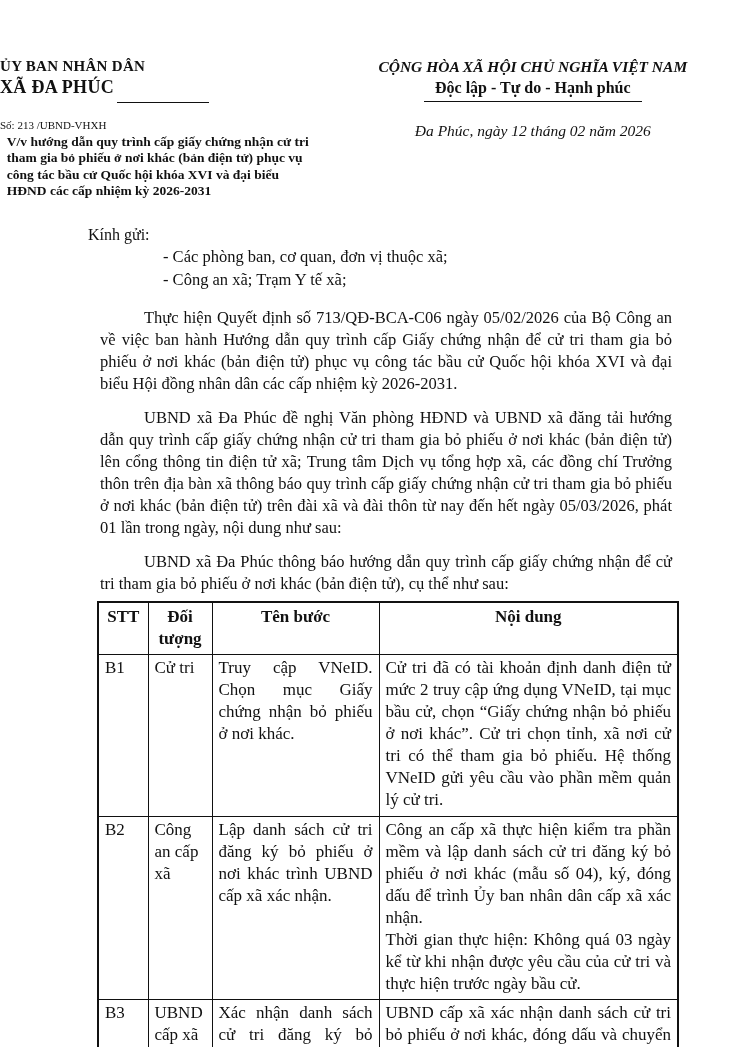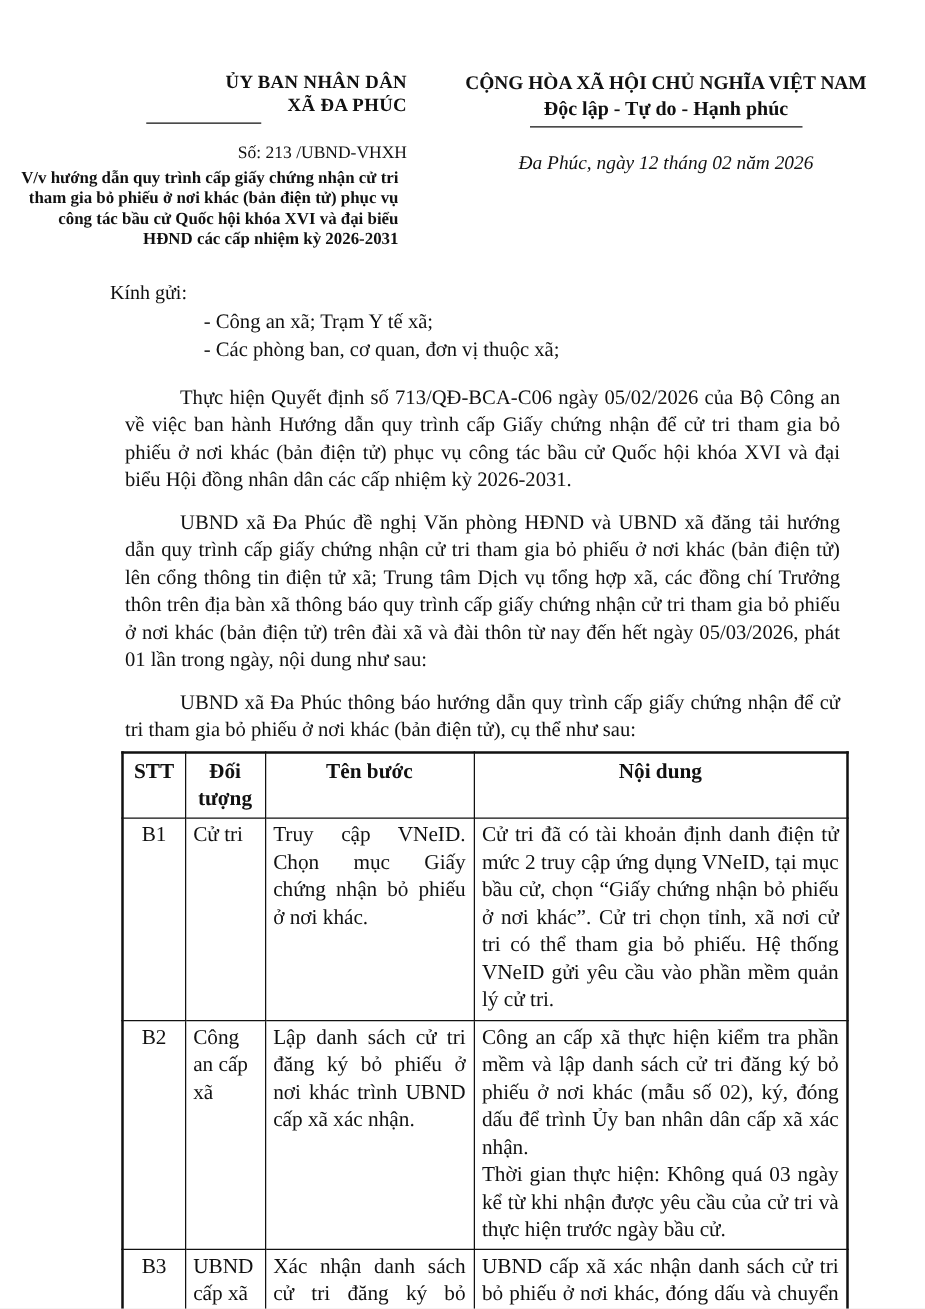--- a/index.html
+++ b/index.html
@@ -19,59 +19,60 @@
     box-sizing: border-box;
     padding-top: 58px;
   }
   
   .header {
     display: flex;
     width: 100%;
   }
   .header-left {
     width: 44%;
-    text-align: right;
+    text-align: left;
   }
   .header-right {
     width: 56%;
     text-align: center;
   }
   .issuer-line1 {
     font-weight: bold;
     font-size: 15px;
     letter-spacing: 0.3px;
   }
   .issuer-line2 {
     font-weight: bold;
-    font-size: 15px;
+    font-size: 18px;
     margin-top: 2px;
     letter-spacing: 0.3px;
   }
   .issuer-underline {
     width: 92px;
     border-bottom: 1.5px solid #111;
     margin: 4px auto 0 auto;
   }
   .national-line1 {
     font-weight: bold;
     font-size: 15.5px;
+    font-style: italic;
   }
   .national-line2 {
     font-weight: bold;
     font-size: 16px;
     margin-top: 3px;
     font-family: Liberation Serif, serif;
   }
   .motto-underline {
     width: 218px;
     border-bottom: 1.5px solid #111;
     margin: 4px auto 0 auto;
   }
   .doc-number {
-    font-size: 14px;
+    font-size: 11px;
     margin-top: 16px;
   }
   .doc-subject {
     font-weight: bold;
     font-size: 13.5px;
     line-height: 1.22;
     width: 312px;
     margin: 3px auto 0 auto;
   }
   .place-date {
@@ -125,21 +126,21 @@
   }
   table.proc th {
     font-weight: bold;
     text-align: center;
     padding-top: 3px;
   }
   col.c-stt    { width: 50px; }
   col.c-doituong { width: 64px; }
   col.c-tenbuoc { width: 167px; }
   col.c-noidung { width: 299px; }
-  td.cell-stt { text-align: center; padding-left: 8px; }
+  td.cell-stt { text-align: left; padding-left: 8px; }
   td.cell-ten, td.cell-noidung { text-align: justify; }
   td.cell-noidung p, td.cell-ten p {
     margin: 0;
   }
 </style>
 </head>
 <body>
 
 <div class="page">
 
@@ -155,22 +156,22 @@
       <div class="national-line1">CỘNG HÒA XÃ HỘI CHỦ NGHĨA VIỆT NAM</div>
       <div class="national-line2">Độc lập - Tự do - Hạnh phúc</div>
       <div class="motto-underline"></div>
       <div class="place-date">Đa Phúc, ngày 12 tháng 02 năm 2026</div>
     </div>
   </div>
 
   <div class="salutation">Kính gửi:</div>
 
   <div class="recipients">
+    <div>- Các phòng ban, cơ quan, đơn vị thuộc xã;</div>
     <div>- Công an xã; Trạm Y tế xã;</div>
-    <div>- Các phòng ban, cơ quan, đơn vị thuộc xã;</div>
   </div>
 
   <div class="content">
     <p class="para first">Thực hiện Quyết định số 713/QĐ-BCA-C06 ngày 05/02/2026 của Bộ Công an về việc ban hành Hướng dẫn quy trình cấp Giấy chứng nhận để cử tri tham gia bỏ phiếu ở nơi khác (bản điện tử) phục vụ công tác bầu cử Quốc hội khóa XVI và đại biểu Hội đồng nhân dân các cấp nhiệm kỳ 2026-2031.</p>
     <p class="para">UBND xã Đa Phúc đề nghị Văn phòng HĐND và UBND xã đăng tải hướng dẫn quy trình cấp giấy chứng nhận cử tri tham gia bỏ phiếu ở nơi khác (bản điện tử) lên cổng thông tin điện tử xã; Trung tâm Dịch vụ tổng hợp xã, các đồng chí Trưởng thôn trên địa bàn xã thông báo quy trình cấp giấy chứng nhận cử tri tham gia bỏ phiếu ở nơi khác (bản điện tử) trên đài xã và đài thôn từ nay đến hết ngày 05/03/2026, phát 01 lần trong ngày, nội dung như sau:</p>
     <p class="para">UBND xã Đa Phúc thông báo hướng dẫn quy trình cấp giấy chứng nhận để cử tri tham gia bỏ phiếu ở nơi khác (bản điện tử), cụ thể như sau:</p>
 
     <table class="proc">
       <colgroup>
         <col class="c-stt">
@@ -193,21 +194,21 @@
           <td class="cell-ten">Truy cập VNeID. Chọn mục Giấy chứng nhận bỏ phiếu ở nơi khác.</td>
           <td class="cell-noidung">
             <p>Cử tri đã có tài khoản định danh điện tử mức 2 truy cập ứng dụng VNeID, tại mục bầu cử, chọn “Giấy chứng nhận bỏ phiếu ở nơi khác”. Cử tri chọn tỉnh, xã nơi cử tri có thể tham gia bỏ phiếu. Hệ thống VNeID gửi yêu cầu vào phần mềm quản lý cử tri.</p>
           </td>
         </tr>
         <tr>
           <td class="cell-stt">B2</td>
           <td>Công an cấp xã</td>
           <td class="cell-ten">Lập danh sách cử tri đăng ký bỏ phiếu ở nơi khác trình UBND cấp xã xác nhận.</td>
           <td class="cell-noidung">
-            <p>Công an cấp xã thực hiện kiểm tra phần mềm và lập danh sách cử tri đăng ký bỏ phiếu ở nơi khác (mẫu số 02), ký, đóng dấu để trình Ủy ban nhân dân cấp xã xác nhận.</p>
+            <p>Công an cấp xã thực hiện kiểm tra phần mềm và lập danh sách cử tri đăng ký bỏ phiếu ở nơi khác (mẫu số 04), ký, đóng dấu để trình Ủy ban nhân dân cấp xã xác nhận.</p>
             <p>Thời gian thực hiện: Không quá 03 ngày kể từ khi nhận được yêu cầu của cử tri và thực hiện trước ngày bầu cử.</p>
           </td>
         </tr>
         <tr>
           <td class="cell-stt">B3</td>
           <td>UBND cấp xã</td>
           <td class="cell-ten">Xác nhận danh sách cử tri đăng ký bỏ phiếu ở nơi khác.</td>
           <td class="cell-noidung">
             <p>UBND cấp xã xác nhận danh sách cử tri bỏ phiếu ở nơi khác, đóng dấu và chuyển lại cho Công an cấp xã để cập nhật lên phần mềm.</p>
             <p>Trường hợp cử tri có nguyện vọng nhận văn</p>

